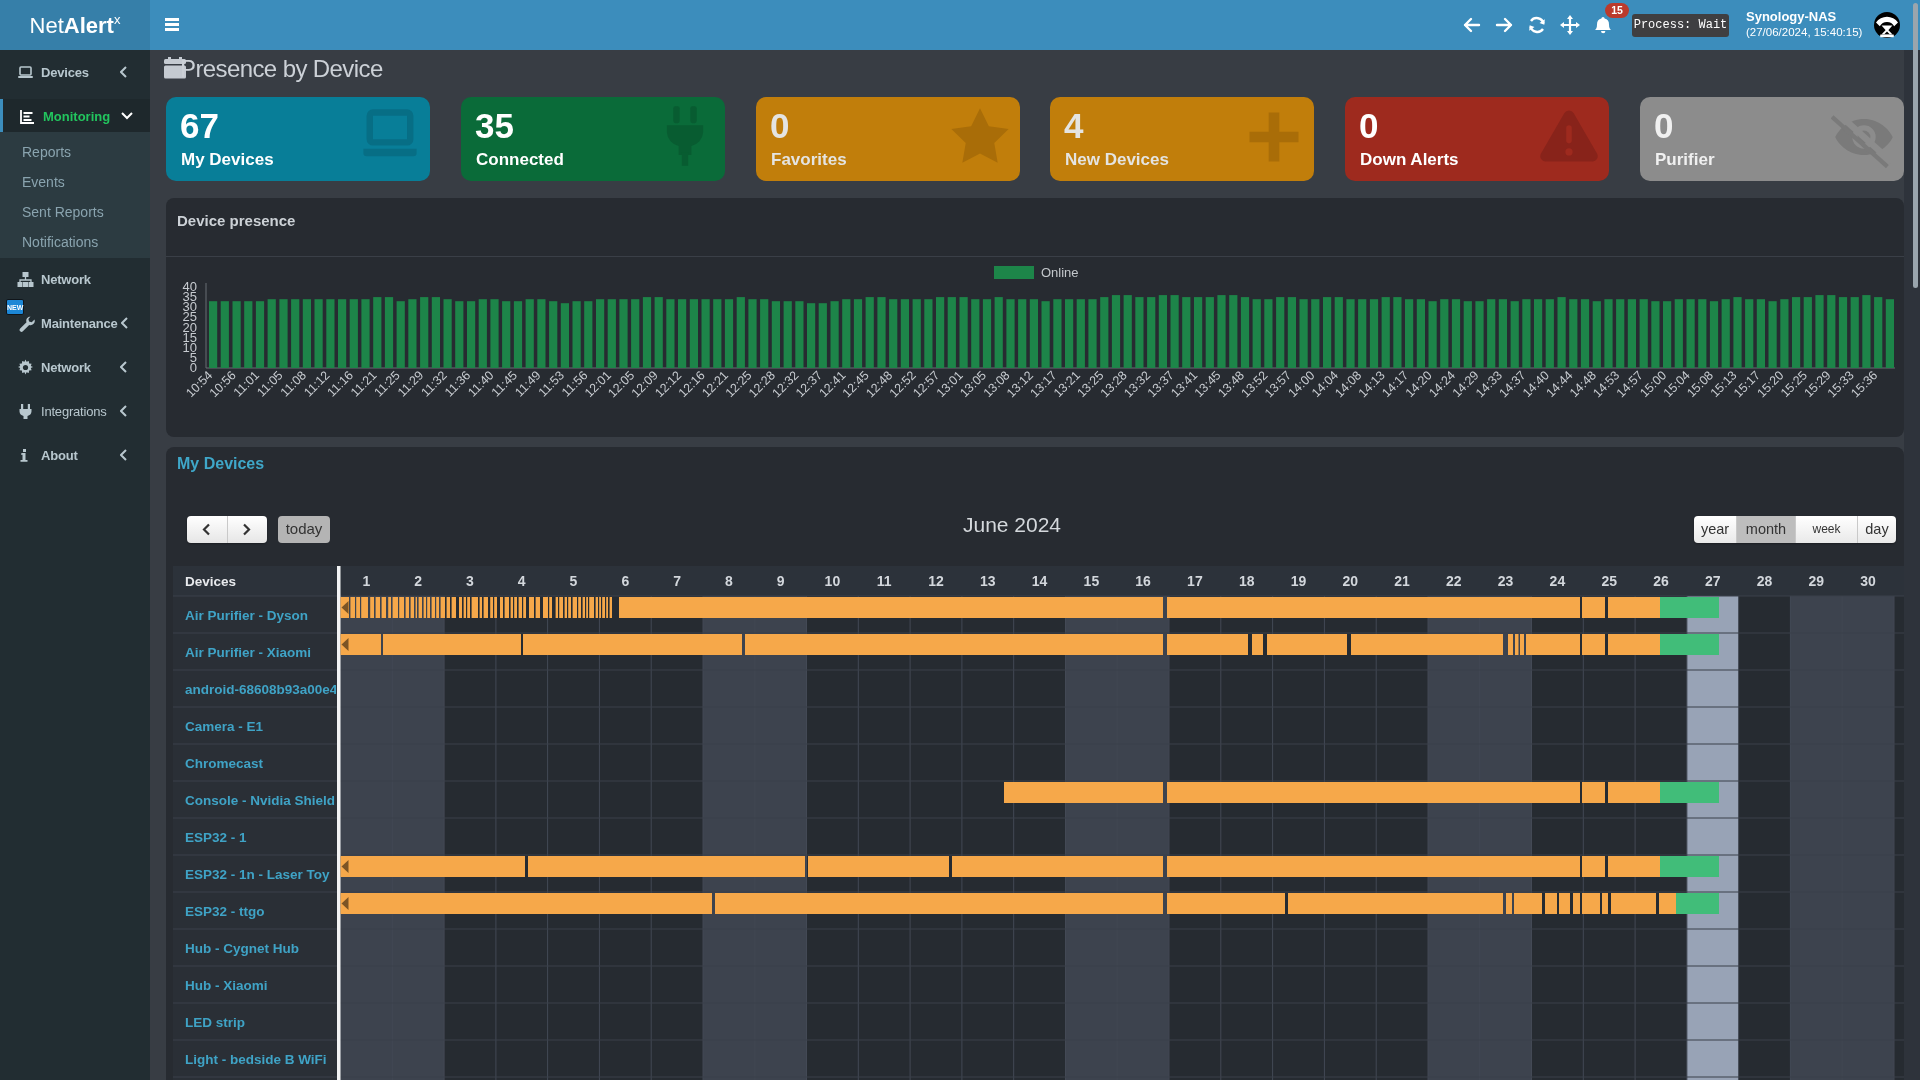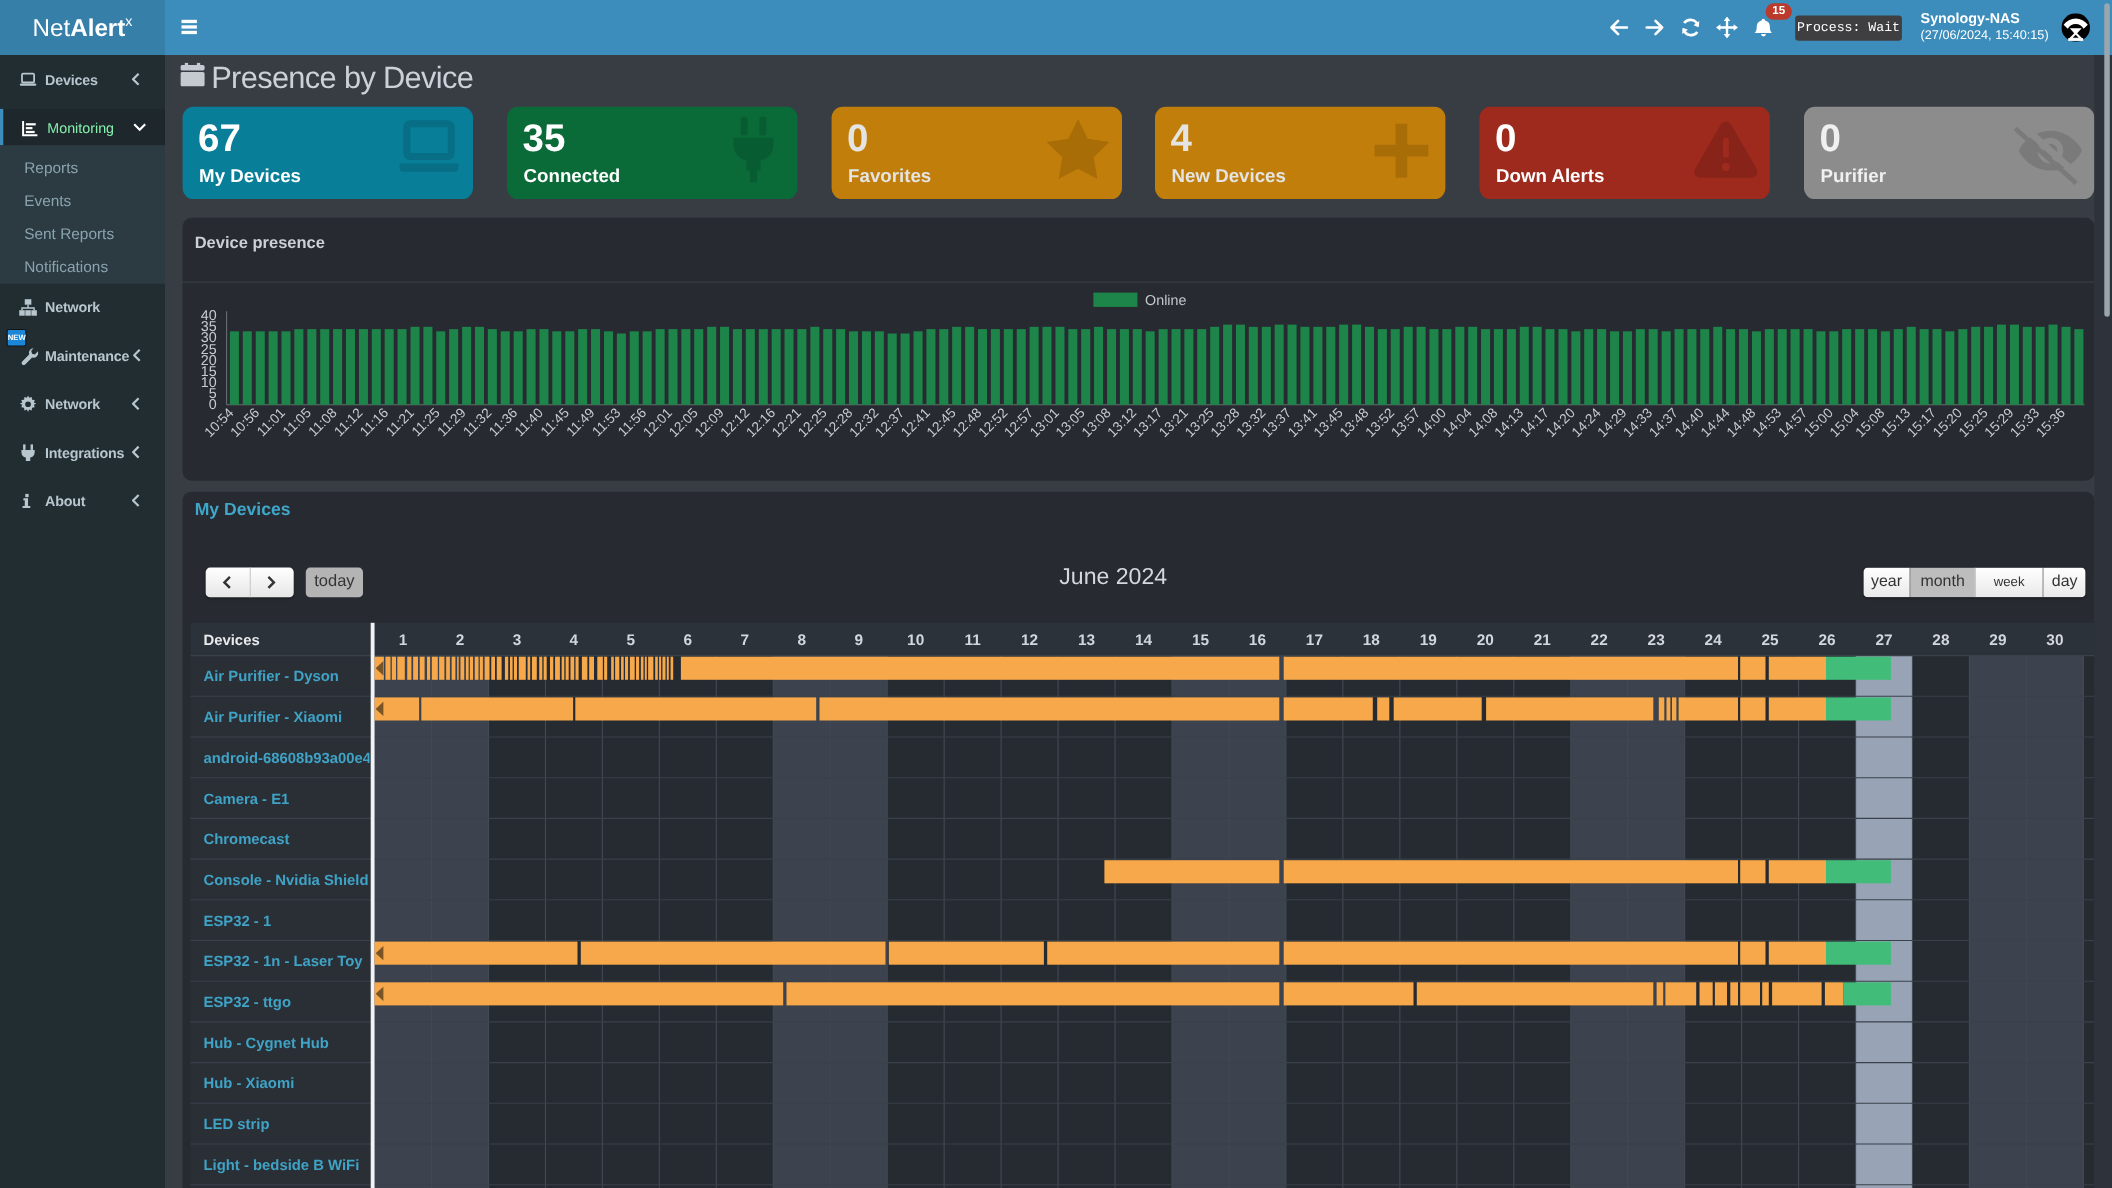--- a/index.html
+++ b/index.html
@@ -55,21 +55,21 @@
 <svg style="position:absolute;left:120px;top:66px" width="8" height="12" viewBox="0 0 8 12">
     <polyline points="6,1 1,6 6,11" fill="none" stroke="#b8c7ce" stroke-width="2"></polyline>
   </svg>
 <div style="position:absolute;left:0;top:99px;width:150px;height:33px;background:#1e282c;border-left:3px solid #3c8dbc"></div>
 <svg style="position:absolute;left:19px;top:108px" width="17" height="17" viewBox="0 0 17 17">
     <path d="M2 2 V15 H15" stroke="#ffffff" stroke-width="1.8" fill="none"></path>
     <rect x="4.5" y="4" width="9" height="2" fill="#ffffff"></rect>
     <rect x="4.5" y="7.5" width="6" height="2" fill="#ffffff"></rect>
     <rect x="4.5" y="11" width="8" height="2" fill="#ffffff"></rect>
   </svg>
-<div style="position:absolute;left:43px;top:109px;color:#86efac;font-size:13px;font-weight:400">Monitoring</div>
+<div style="position:absolute;left:43px;top:109px;color:#22c55e;font-size:13px;font-weight:700">Monitoring</div>
 <svg style="position:absolute;left:121px;top:110px" width="13" height="12" viewBox="0 0 13 12">
     <polyline points="1,3 6,8 11,3" fill="none" stroke="#ffffff" stroke-width="2"></polyline>
   </svg>
 <div style="position:absolute;left:0;top:132px;width:150px;height:126px;background:#2c3b41"></div>
 <div style="position:absolute;left:22px;top:144px;color:#8aa4af;font-size:14px">Reports</div>
 <div style="position:absolute;left:22px;top:174px;color:#8aa4af;font-size:14px">Events</div>
 <div style="position:absolute;left:22px;top:204px;color:#8aa4af;font-size:14px">Sent Reports</div>
 <div style="position:absolute;left:22px;top:234px;color:#8aa4af;font-size:14px">Notifications</div>
 <svg style="position:absolute;left:17px;top:271px" width="17" height="17" viewBox="0 0 17 17">
     <rect x="5.5" y="1" width="6" height="5" fill="#b8c7ce"></rect>
@@ -93,39 +93,39 @@
   </svg>
 <div style="position:absolute;left:41px;top:360px;color:#b8c7ce;font-size:13px;font-weight:700;letter-spacing:-0.2px">Network</div>
 <svg style="position:absolute;left:120px;top:361px" width="8" height="12" viewBox="0 0 8 12">
     <polyline points="6,1 1,6 6,11" fill="none" stroke="#b8c7ce" stroke-width="2"></polyline>
   </svg>
 <svg style="position:absolute;left:17px;top:403px" width="17" height="17" viewBox="0 0 17 17">
     <rect x="4" y="1" width="2.2" height="5" fill="#b8c7ce"></rect>
     <rect x="10.8" y="1" width="2.2" height="5" fill="#b8c7ce"></rect>
     <path d="M2.5 6 h12 v2.5 a5 5 0 0 1 -4 4.4 V16 h-4 v-3.1 a5 5 0 0 1 -4 -4.4 z" fill="#b8c7ce"></path>
   </svg>
-<div style="position:absolute;left:41px;top:404px;color:#b8c7ce;font-size:13px;font-weight:700;letter-spacing:-0.2px">Integrations</div>
+<div style="position:absolute;left:41px;top:404px;color:#b8c7ce;font-size:13px;font-weight:400;letter-spacing:-0.2px">Integrations</div>
 <svg style="position:absolute;left:120px;top:405px" width="8" height="12" viewBox="0 0 8 12">
     <polyline points="6,1 1,6 6,11" fill="none" stroke="#b8c7ce" stroke-width="2"></polyline>
   </svg>
 <svg style="position:absolute;left:16px;top:447px" width="17" height="17" viewBox="0 0 17 17">
     <rect x="7" y="2" width="3" height="3" fill="#b8c7ce"></rect>
     <path d="M5.5 7 h4 v7 h2 v1.8 h-7 V14 h2 V8.8 h-1.5 z" fill="#b8c7ce" transform="translate(0,-1)"></path>
   </svg>
 <div style="position:absolute;left:41px;top:448px;color:#b8c7ce;font-size:13px;font-weight:700;letter-spacing:-0.2px">About</div>
 <svg style="position:absolute;left:120px;top:449px" width="8" height="12" viewBox="0 0 8 12">
     <polyline points="6,1 1,6 6,11" fill="none" stroke="#b8c7ce" stroke-width="2"></polyline>
   </svg>
 <svg style="position:absolute;left:164px;top:57px" width="24" height="23" viewBox="0 0 24 23">
     <rect x="0" y="2" width="22" height="5" rx="1.5" fill="#c5cad1"></rect>
     <rect x="0" y="8.5" width="22" height="13" rx="1.5" fill="#c5cad1"></rect>
     <rect x="4" y="0" width="3" height="4" fill="#c5cad1"></rect>
     <rect x="15" y="0" width="3" height="4" fill="#c5cad1"></rect>
   </svg>
-<div style="position:absolute;left:192px;top:55px;color:#ccd1d7;font-size:28px;font-weight:400;letter-spacing:-0.6px">Presence by Device</div>
+<div style="position:absolute;left:180px;top:55px;color:#ccd1d7;font-size:24px;font-weight:400;letter-spacing:-0.6px">Presence by Device</div>
 <div style="position:absolute;left:166px;top:97px;width:264px;height:84px;background:#087e98;border-radius:10px">
 <div style="position:absolute;left:14px;top:9px;color:#ffffff;font-size:35px;font-weight:700">67</div>
 <div style="position:absolute;left:15px;top:53px;color:#ffffff;font-size:17px;font-weight:700">My Devices</div>
 <svg style="position:absolute;right:7px;top:7px" width="66" height="66" viewBox="0 0 62 62">
       <rect x="12" y="8" width="38" height="28" rx="3" fill="none" stroke="#076e85" stroke-width="6"></rect>
       <path d="M6 42 h50 v4 a3 3 0 0 1 -3 3 h-44 a3 3 0 0 1 -3 -3 z" fill="#076e85"></path>
     </svg>
 </div>
 <div style="position:absolute;left:461px;top:97px;width:264px;height:84px;background:#0a6b39;border-radius:10px">
 <div style="position:absolute;left:14px;top:9px;color:#ffffff;font-size:35px;font-weight:700">35</div>

